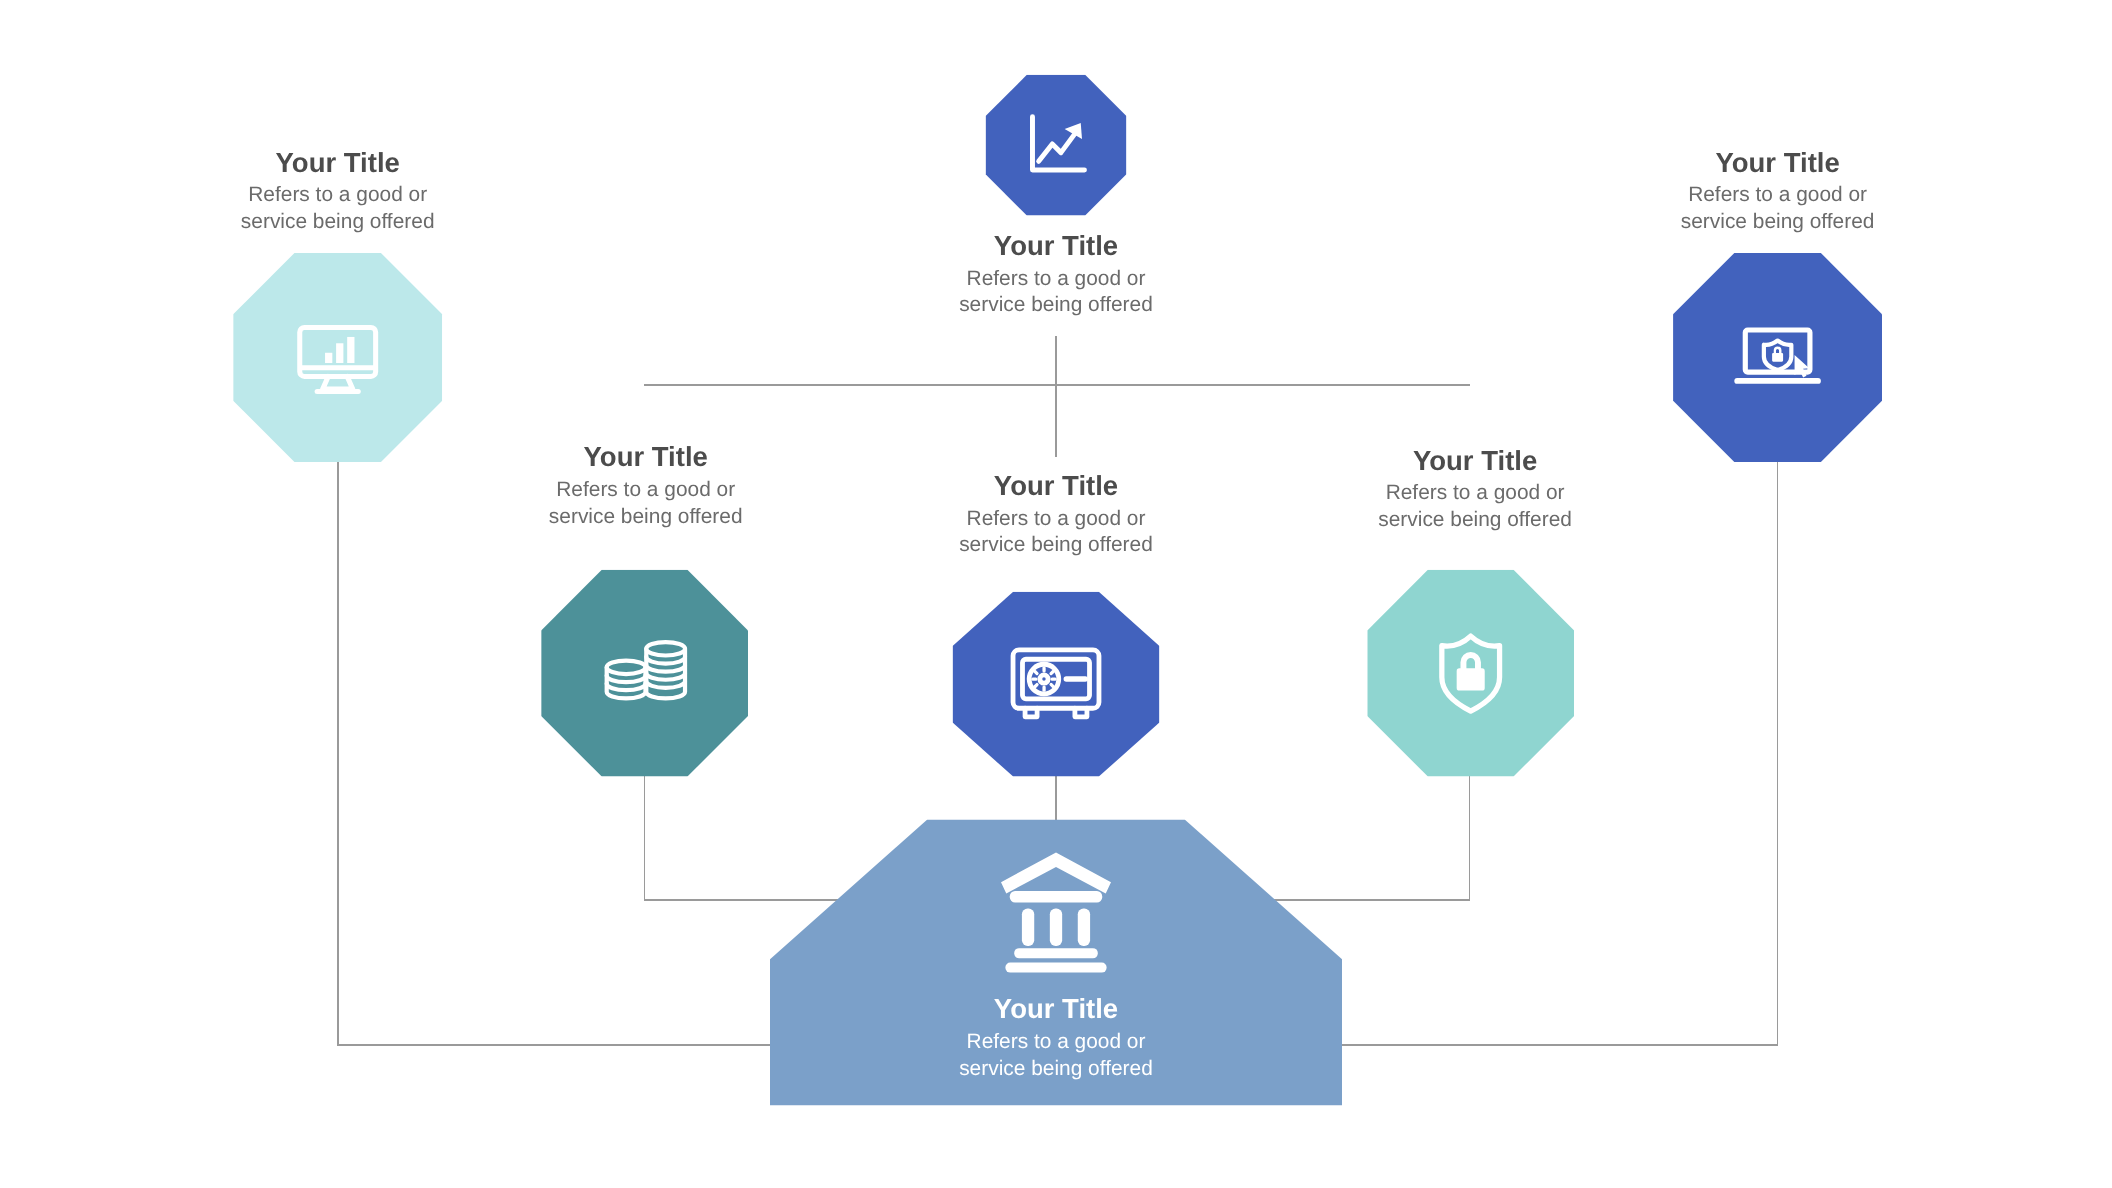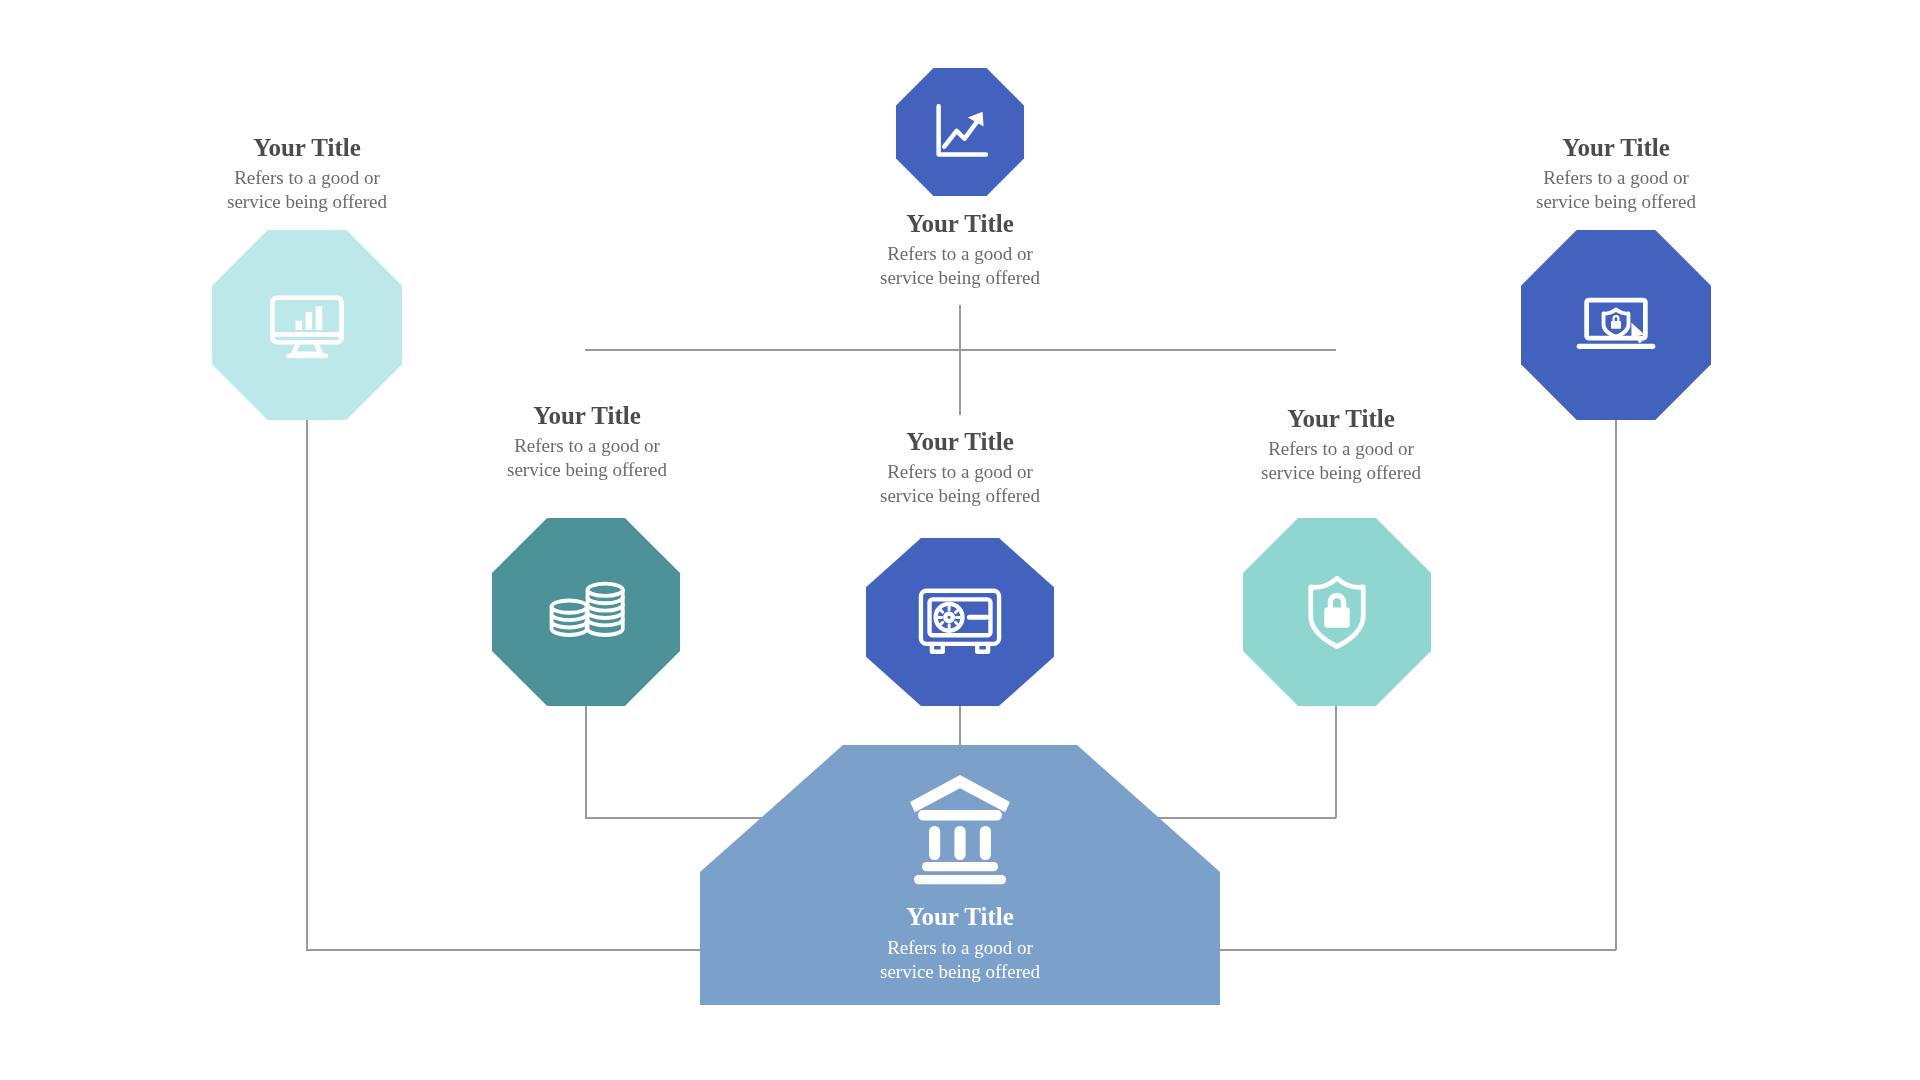--- a/index.html
+++ b/index.html
@@ -6,21 +6,21 @@
     margin: 0;
     padding: 0;
     background: #ffffff;
   }
   #stage {
     position: relative;
     width: 1920px;
     height: 1080px;
     background: #ffffff;
     overflow: hidden;
-    font-family: Liberation Serif, serif;
+    font-family: Liberation Sans, sans-serif;
   }
   #connectors {
     position: absolute;
     left: 0;
     top: 0;
     width: 1920px;
     height: 1080px;
     z-index: 1;
   }
   .oct-wrap {

